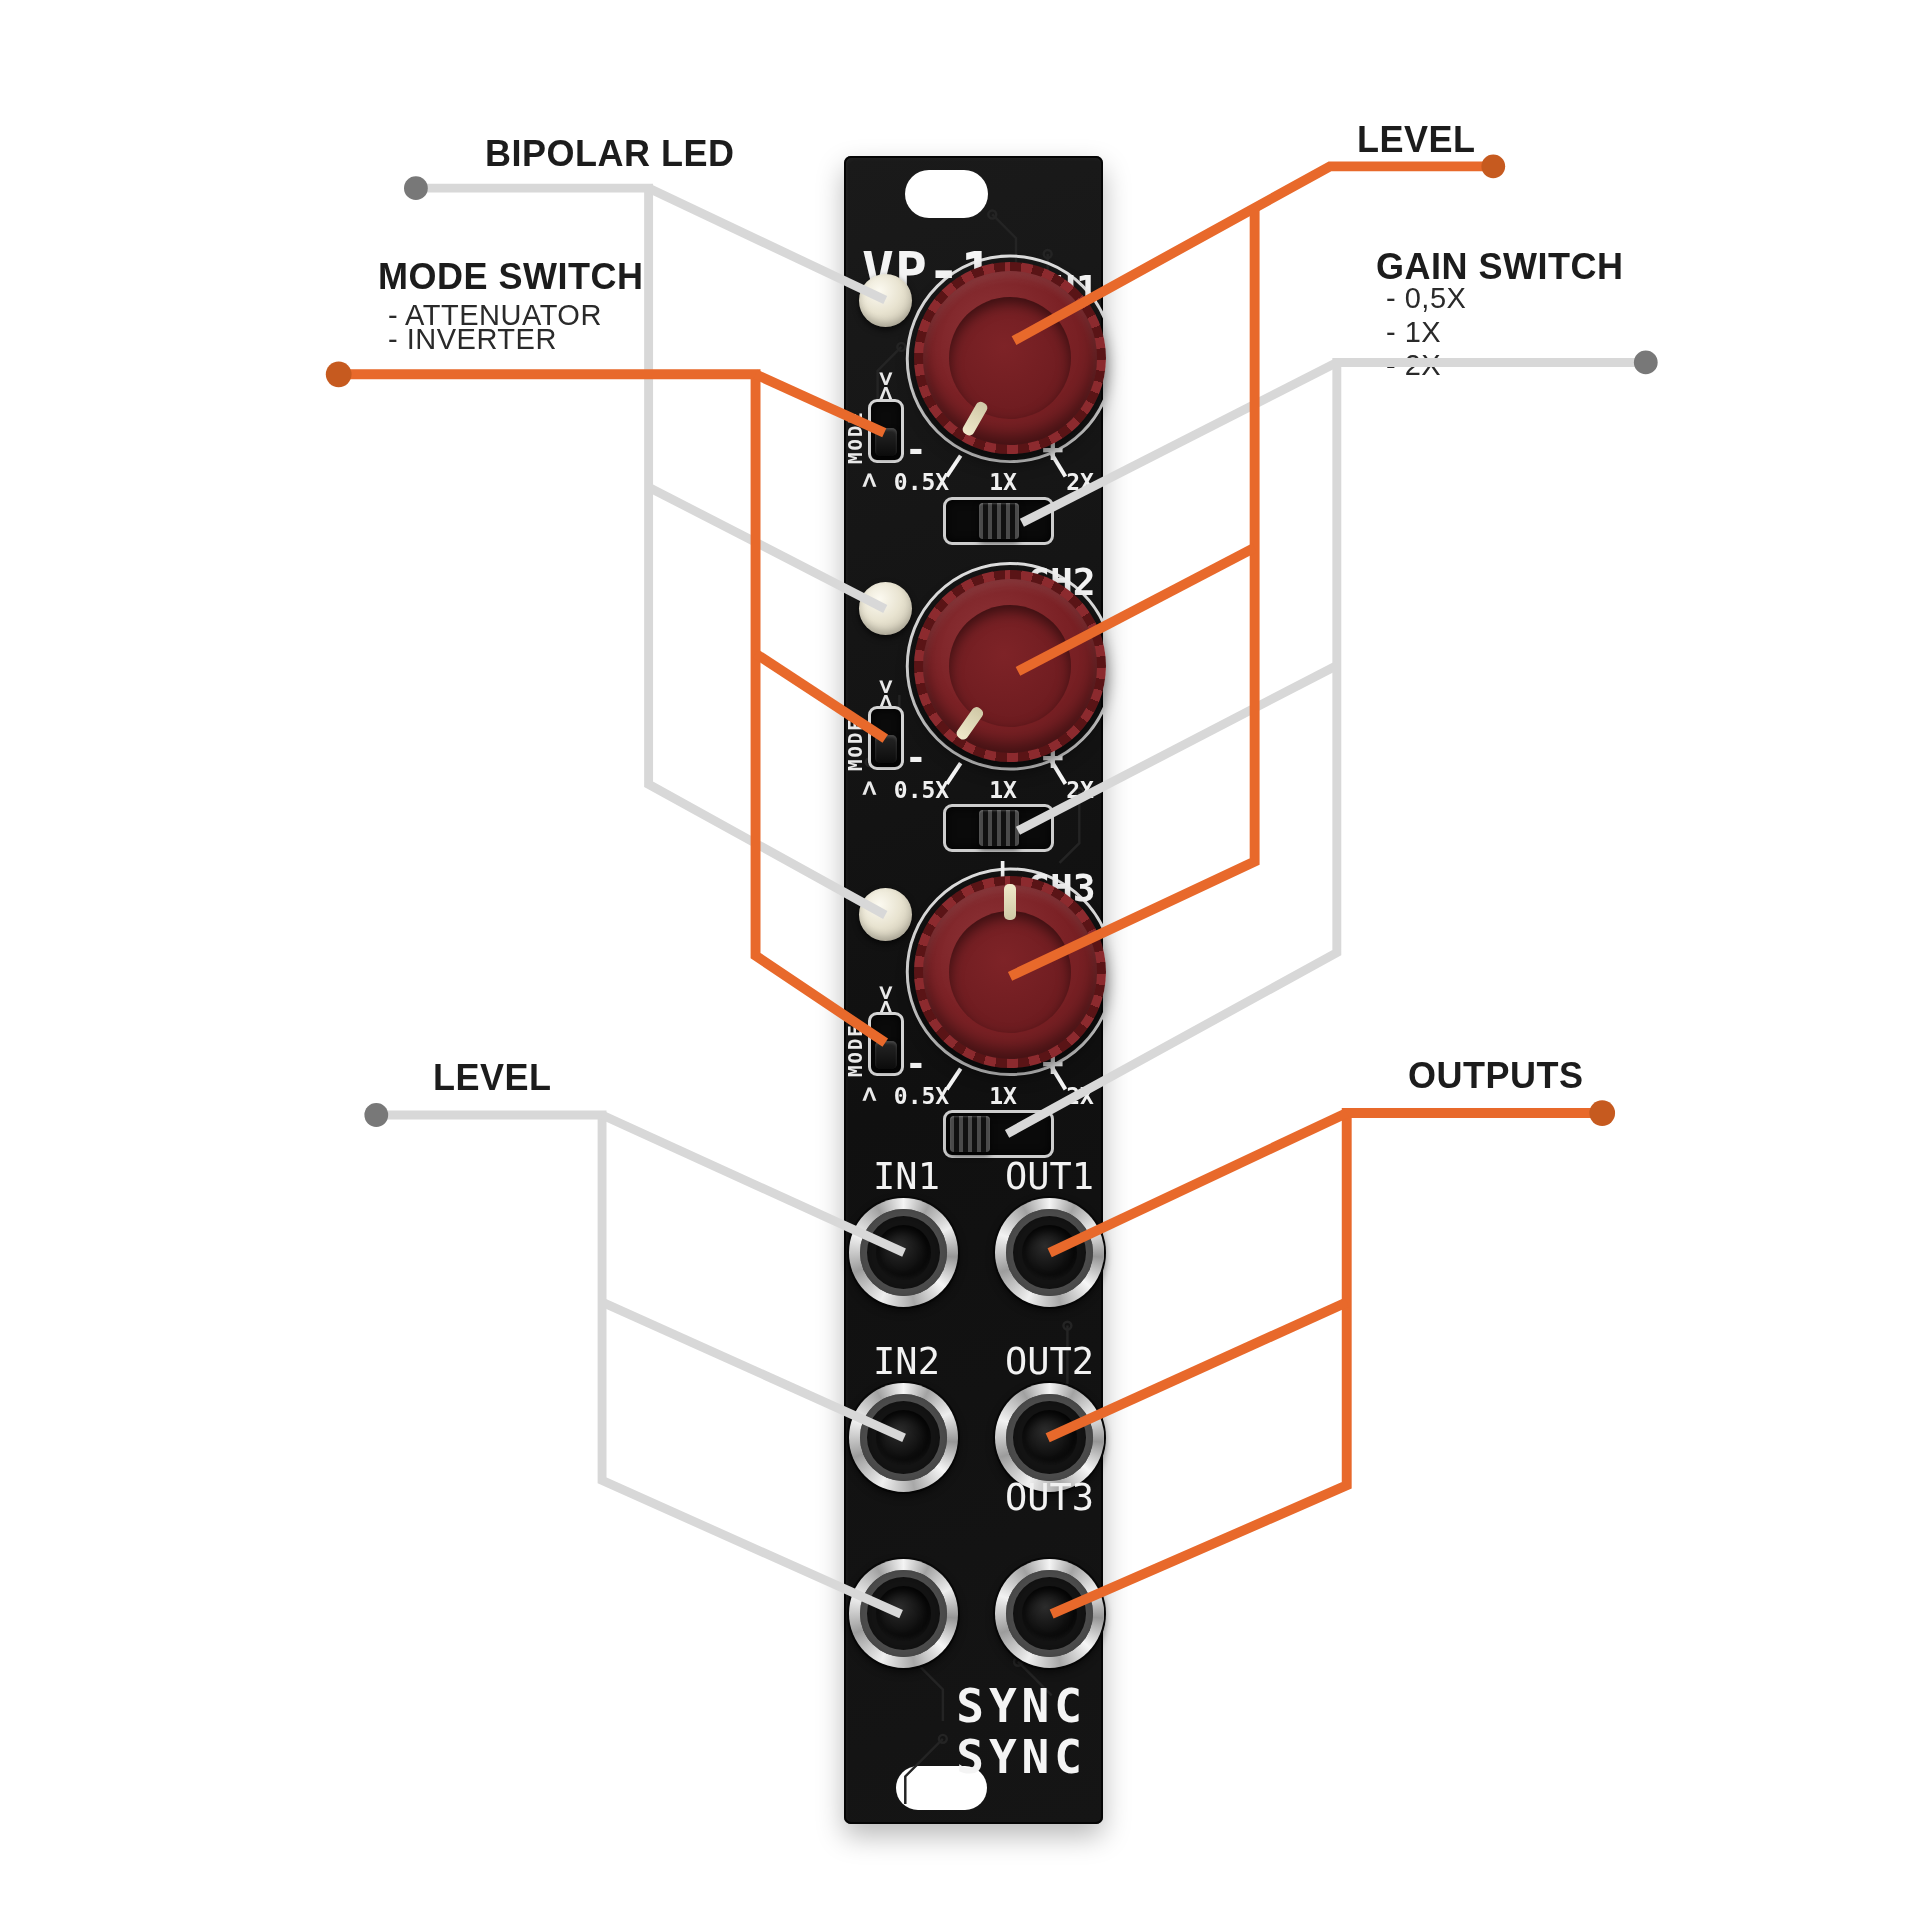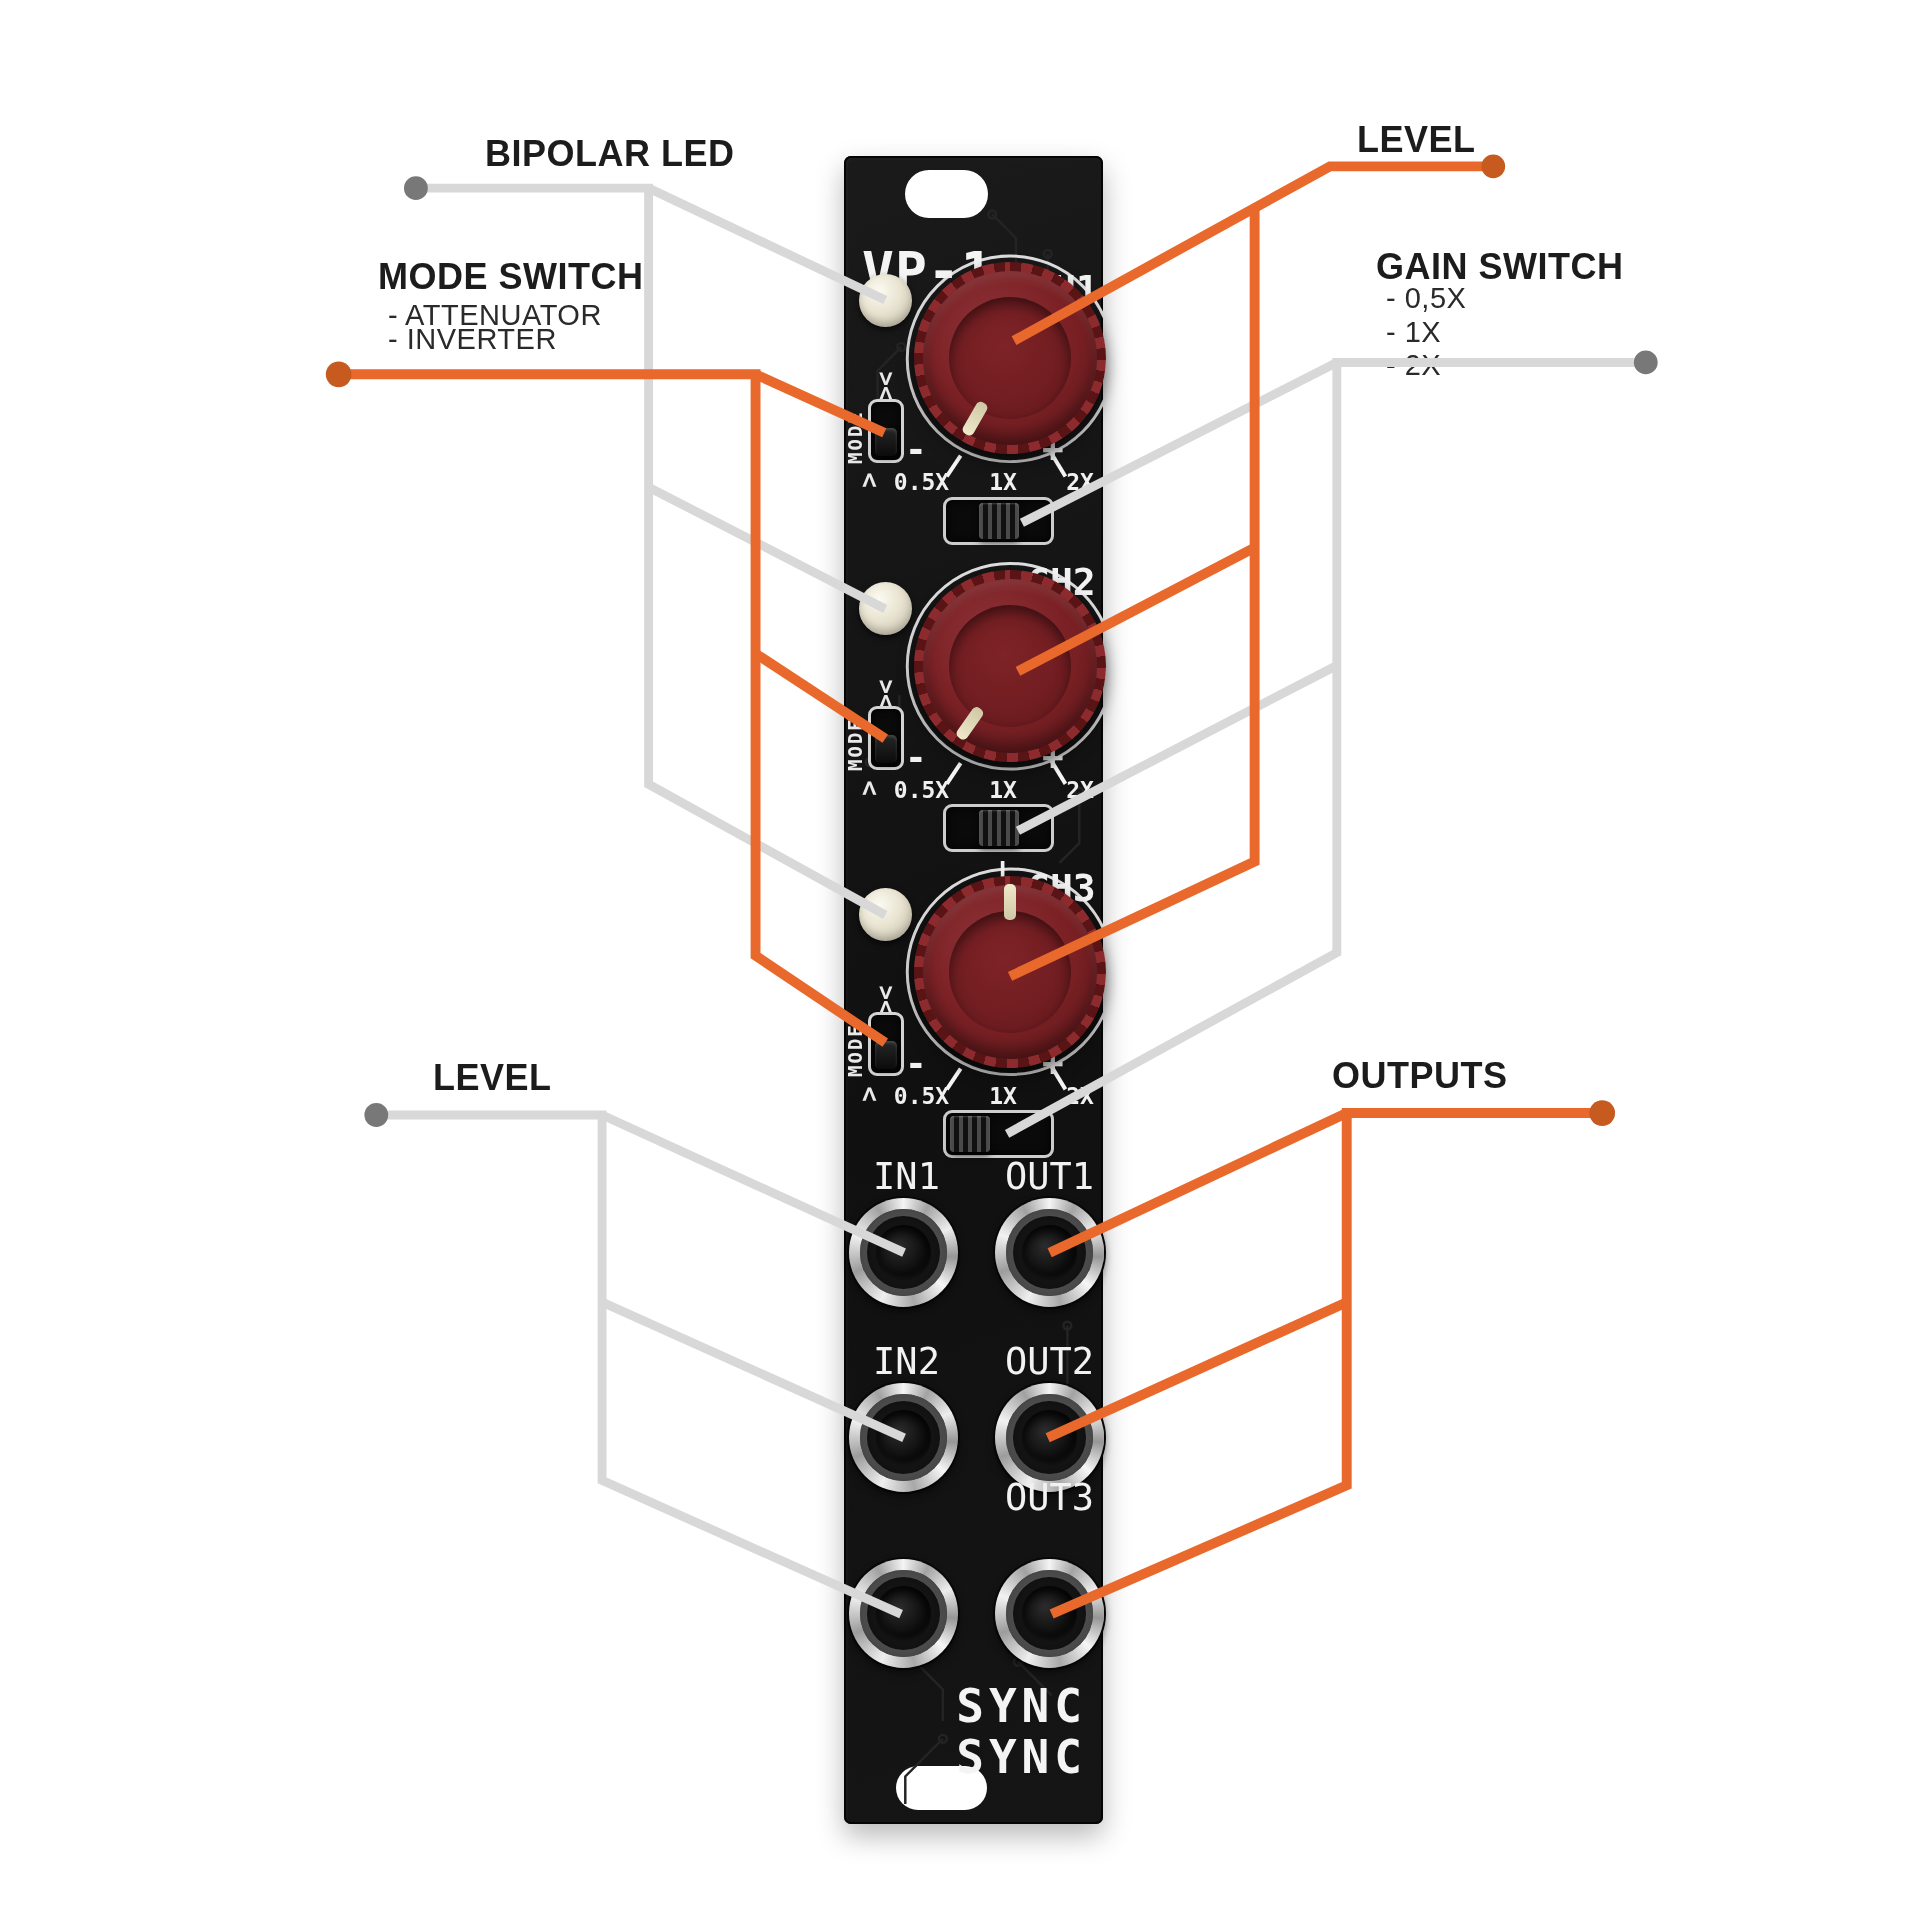--- a/index.html
+++ b/index.html
@@ -87,21 +87,21 @@
   <div class="lbl-item" style="left:388px;top:323px;">- INVERTER</div>
 
   <div class="lbl" style="left:1357px;top:119px;">LEVEL</div>
 
   <div class="lbl" style="left:1376px;top:246px;">GAIN SWITCH</div>
   <div class="lbl-item" style="left:1386px;top:282px;">- 0,5X</div>
   <div class="lbl-item" style="left:1386px;top:316px;">- 1X</div>
   <div class="lbl-item" style="left:1386px;top:349px;">- 2X</div>
 
   <div class="lbl" style="left:433px;top:1057px;">LEVEL</div>
-  <div class="lbl" style="left:1332px;top:1055px;text-align:right;">OUTPUTS</div>
+  <div class="lbl" style="left:1408px;top:1055px;text-align:right;">OUTPUTS</div>
 
   <div class="panel">
 
     <svg class="panel-svg" width="259" height="1668" viewBox="0 0 262 1685">
 
       <g stroke="#242424" stroke-width="2.5" fill="none">
         <path d="M150,58 l24,24 v52"></path>
           <circle cx="150" cy="58" r="4"></circle>
         <path d="M206,98 v66 l-18,18"></path>
           <circle cx="206" cy="98" r="4"></circle>

